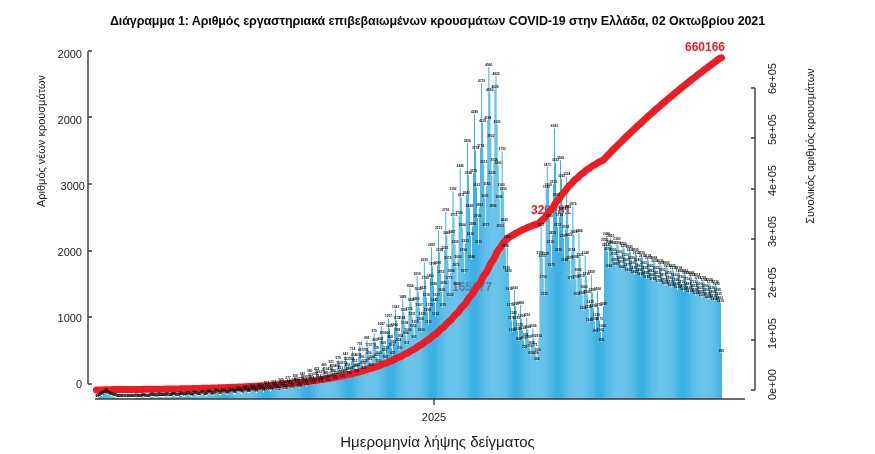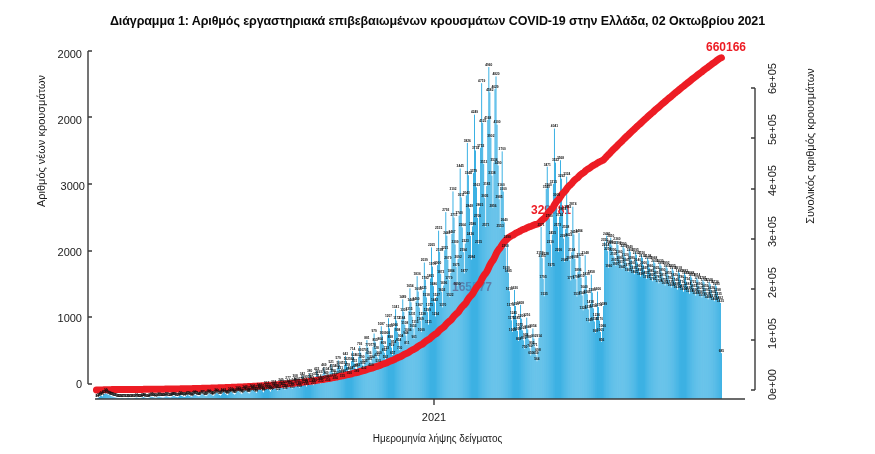--- a/index.html
+++ b/index.html
@@ -55,21 +55,21 @@
     transform: rotate(-90deg);
     transform-origin: 50% 50%;
     margin-left: -80px;
   }
   #xlabel {
     position: absolute;
     left: 0;
     top: 433px;
     width: 875px;
     text-align: center;
-    font-size: 10px;
+    font-size: 15px;
     color: #1a1a1a;
   }
   #xtick-label {
     position: absolute;
     top: 411px;
     font-size: 11px;
     color: #1a1a1a;
     transform: translateX(-50%);
   }
   .ytick-l {
@@ -122,23 +122,23 @@
   <div class="ytick-l" style="left:38px; top:54px;">2000</div>
 
   <div class="ytick-r" style="left:766px; top:400px;"><span>0e+00</span></div>
   <div class="ytick-r" style="left:766px; top:349px;"><span>1e+05</span></div>
   <div class="ytick-r" style="left:766px; top:298px;"><span>2e+05</span></div>
   <div class="ytick-r" style="left:766px; top:247px;"><span>3e+05</span></div>
   <div class="ytick-r" style="left:766px; top:196px;"><span>4e+05</span></div>
   <div class="ytick-r" style="left:766px; top:145px;"><span>5e+05</span></div>
   <div class="ytick-r" style="left:766px; top:94px;"><span>6e+05</span></div>
 
-  <div id="xtick-label" style="left:434px;">2021</div>
-
-  <div class="red-annot" style="left:706px; top:40px;">660166</div>
+  <div id="xtick-label" style="left:434px;">2025</div>
+
+  <div class="red-annot" style="left:685px; top:40px;">660166</div>
   <div class="red-annot" style="left:531px; top:203px;">329981</div>
   <div class="red-annot" style="left:452px; top:280px;">165577</div>
 
   <svg id="plot" width="875" height="454" viewBox="0 0 875 454" style="position:absolute; left:0; top:0;">
     <g id="bars-group">
         <rect x="96.00" y="398.46" width="0.88" height="0.54" fill="#22A7E0"></rect>
         <rect x="97.02" y="398.06" width="0.88" height="0.94" fill="#22A7E0"></rect>
         <rect x="98.05" y="397.53" width="0.88" height="1.47" fill="#22A7E0"></rect>
         <rect x="99.07" y="396.93" width="0.88" height="2.07" fill="#22A7E0"></rect>
         <rect x="100.10" y="395.99" width="0.88" height="3.01" fill="#22A7E0"></rect>

